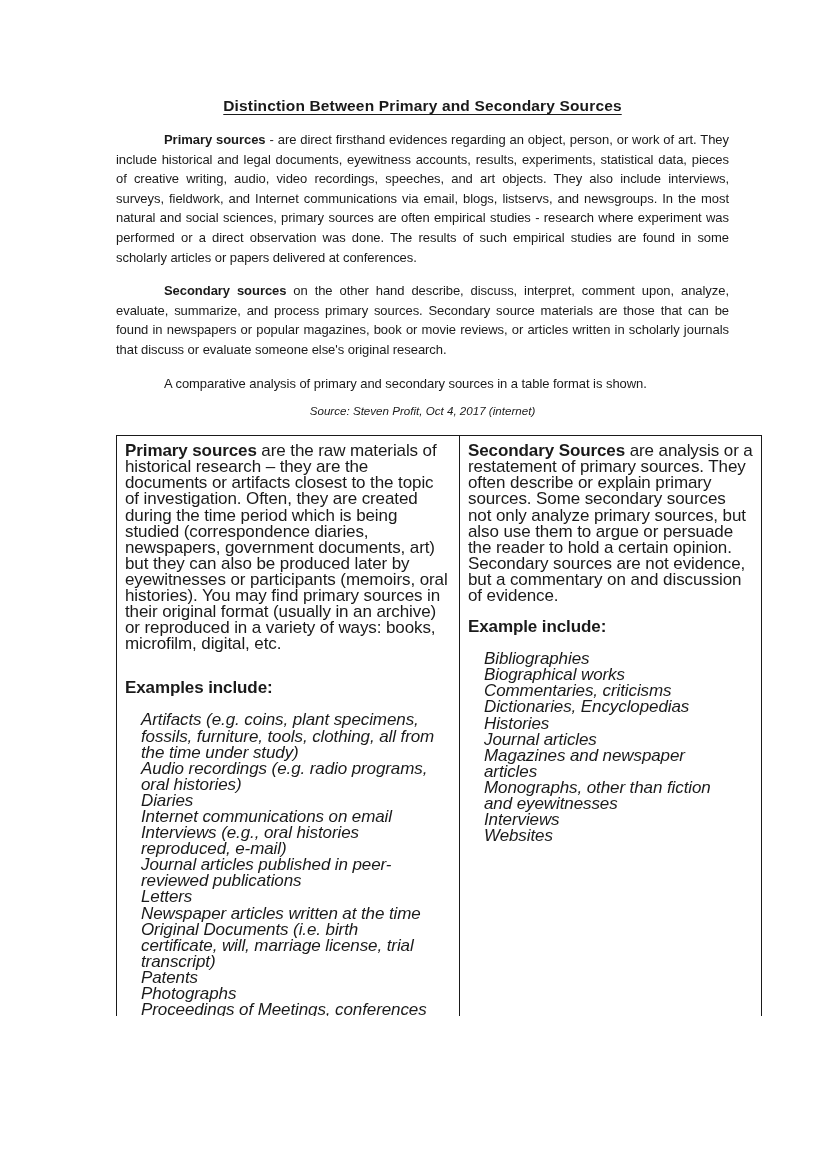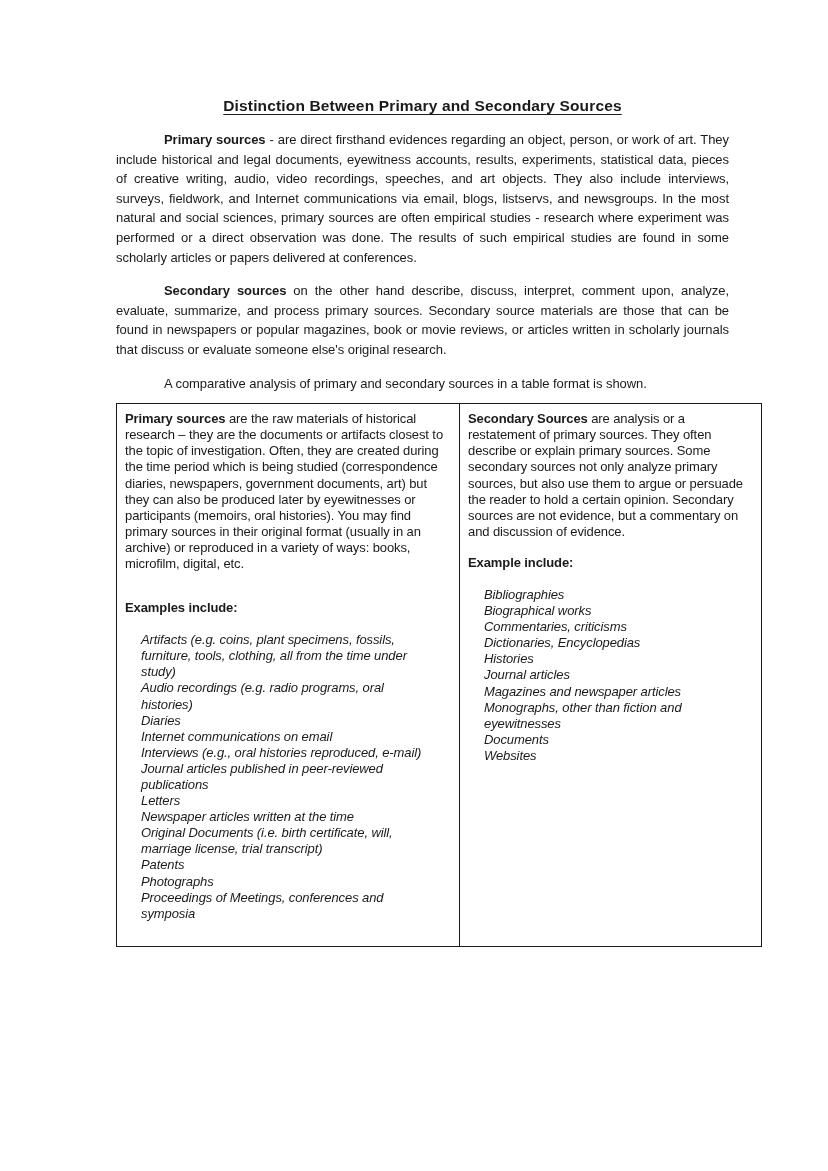--- a/index.html
+++ b/index.html
@@ -62,21 +62,21 @@
   table.compare {
     border-collapse: collapse;
     width: 613px;
     table-layout: fixed;
     border: 1.3px solid #1a1a1a;
   }
   table.compare td {
     border: 1.3px solid #1a1a1a;
     vertical-align: top;
     padding: 7px 8px 8px 8px;
-    font-size: 13px;
+    font-size: 17px;
     line-height: 16.1px;
     letter-spacing: -0.1px;
   }
   td.cell-left { width: 326px; }
   td.cell-right { width: 285px; }
   .cell-intro {
     margin: 0;
   }
   .cell-intro b { font-weight: bold; }
   .ex-heading {
@@ -114,20 +114,21 @@
   <div class="content">
 
     <h1 class="doc-title">Distinction Between Primary and Secondary Sources</h1>
 
     <p class="body-par"><b>Primary sources</b><span> - are direct firsthand evidences regarding an object, person, or work of art. They include historical and legal documents, eyewitness accounts, results, experiments, statistical data, pieces of creative writing, audio, video recordings, speeches, and art objects. They also include interviews, surveys, fieldwork, and Internet communications via email, blogs, listservs, and newsgroups. In the most natural and social sciences, primary sources are often empirical studies - research where experiment was performed or a direct observation was done. The results of such empirical studies are found in some scholarly articles or papers delivered at conferences.</span></p>
 
     <p class="body-par"><b>Secondary sources</b><span> on the other hand describe, discuss, interpret, comment upon, analyze, evaluate, summarize, and process primary sources. Secondary source materials are those that can be found in newspapers or popular magazines, book or movie reviews, or articles written in scholarly journals that discuss or evaluate someone else's original research.</span></p>
 
     <p class="body-par last">A comparative analysis of primary and secondary sources in a table format is shown.</p>
 
+    <div class="source-line">Source: Steven Profit, Oct 4, 2017 (internet)</div>
 
     <table class="compare">
       <tbody>
         <tr>
 
           <td class="cell-left">
             <p class="cell-intro"><b>Primary sources</b><span> are the raw materials of historical research – they are the documents or artifacts closest to the topic of investigation. Often, they are created during the time period which is being studied (correspondence diaries, newspapers, government documents, art) but they can also be produced later by eyewitnesses or participants (memoirs, oral histories). You may find primary sources in their original format (usually in an archive) or reproduced in a variety of ways: books, microfilm, digital, etc.</span></p>
             <p class="ex-heading">Examples include:</p>
             <ul class="ex-list">
               <li>Artifacts (e.g. coins, plant specimens, fossils, furniture, tools, clothing, all from the time under study)</li>
@@ -150,21 +151,21 @@
             <p class="ex-heading tight">Example include:</p>
             <ul class="ex-list">
               <li>Bibliographies</li>
               <li>Biographical works</li>
               <li>Commentaries, criticisms</li>
               <li>Dictionaries, Encyclopedias</li>
               <li>Histories</li>
               <li>Journal articles</li>
               <li>Magazines and newspaper articles</li>
               <li>Monographs, other than fiction and eyewitnesses</li>
-              <li>Documents</li>
+              <li>Interviews</li>
               <li>Websites</li>
             </ul>
           </td>
 
         </tr>
       </tbody>
     </table>
 
   </div>
 

